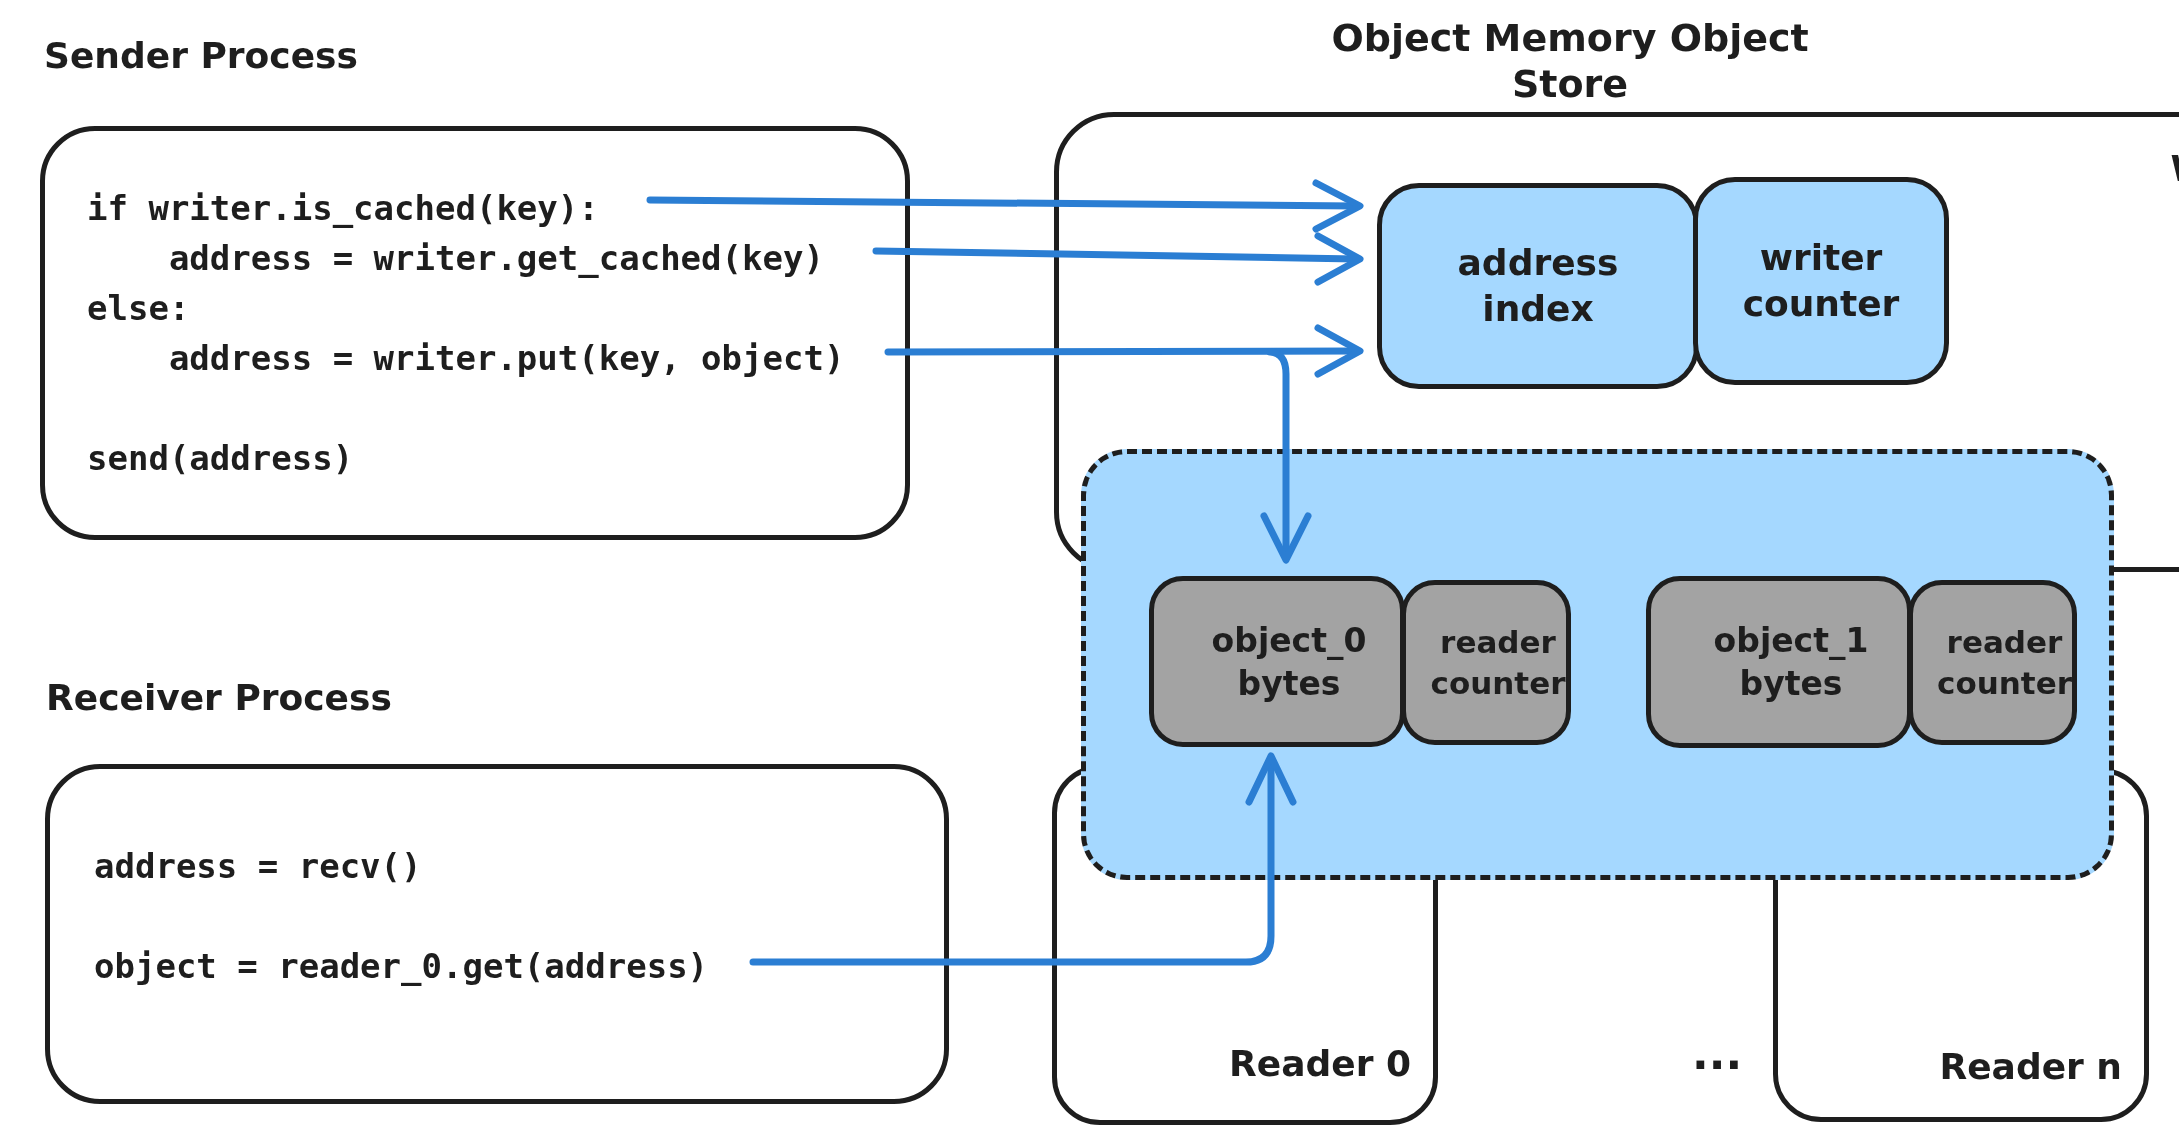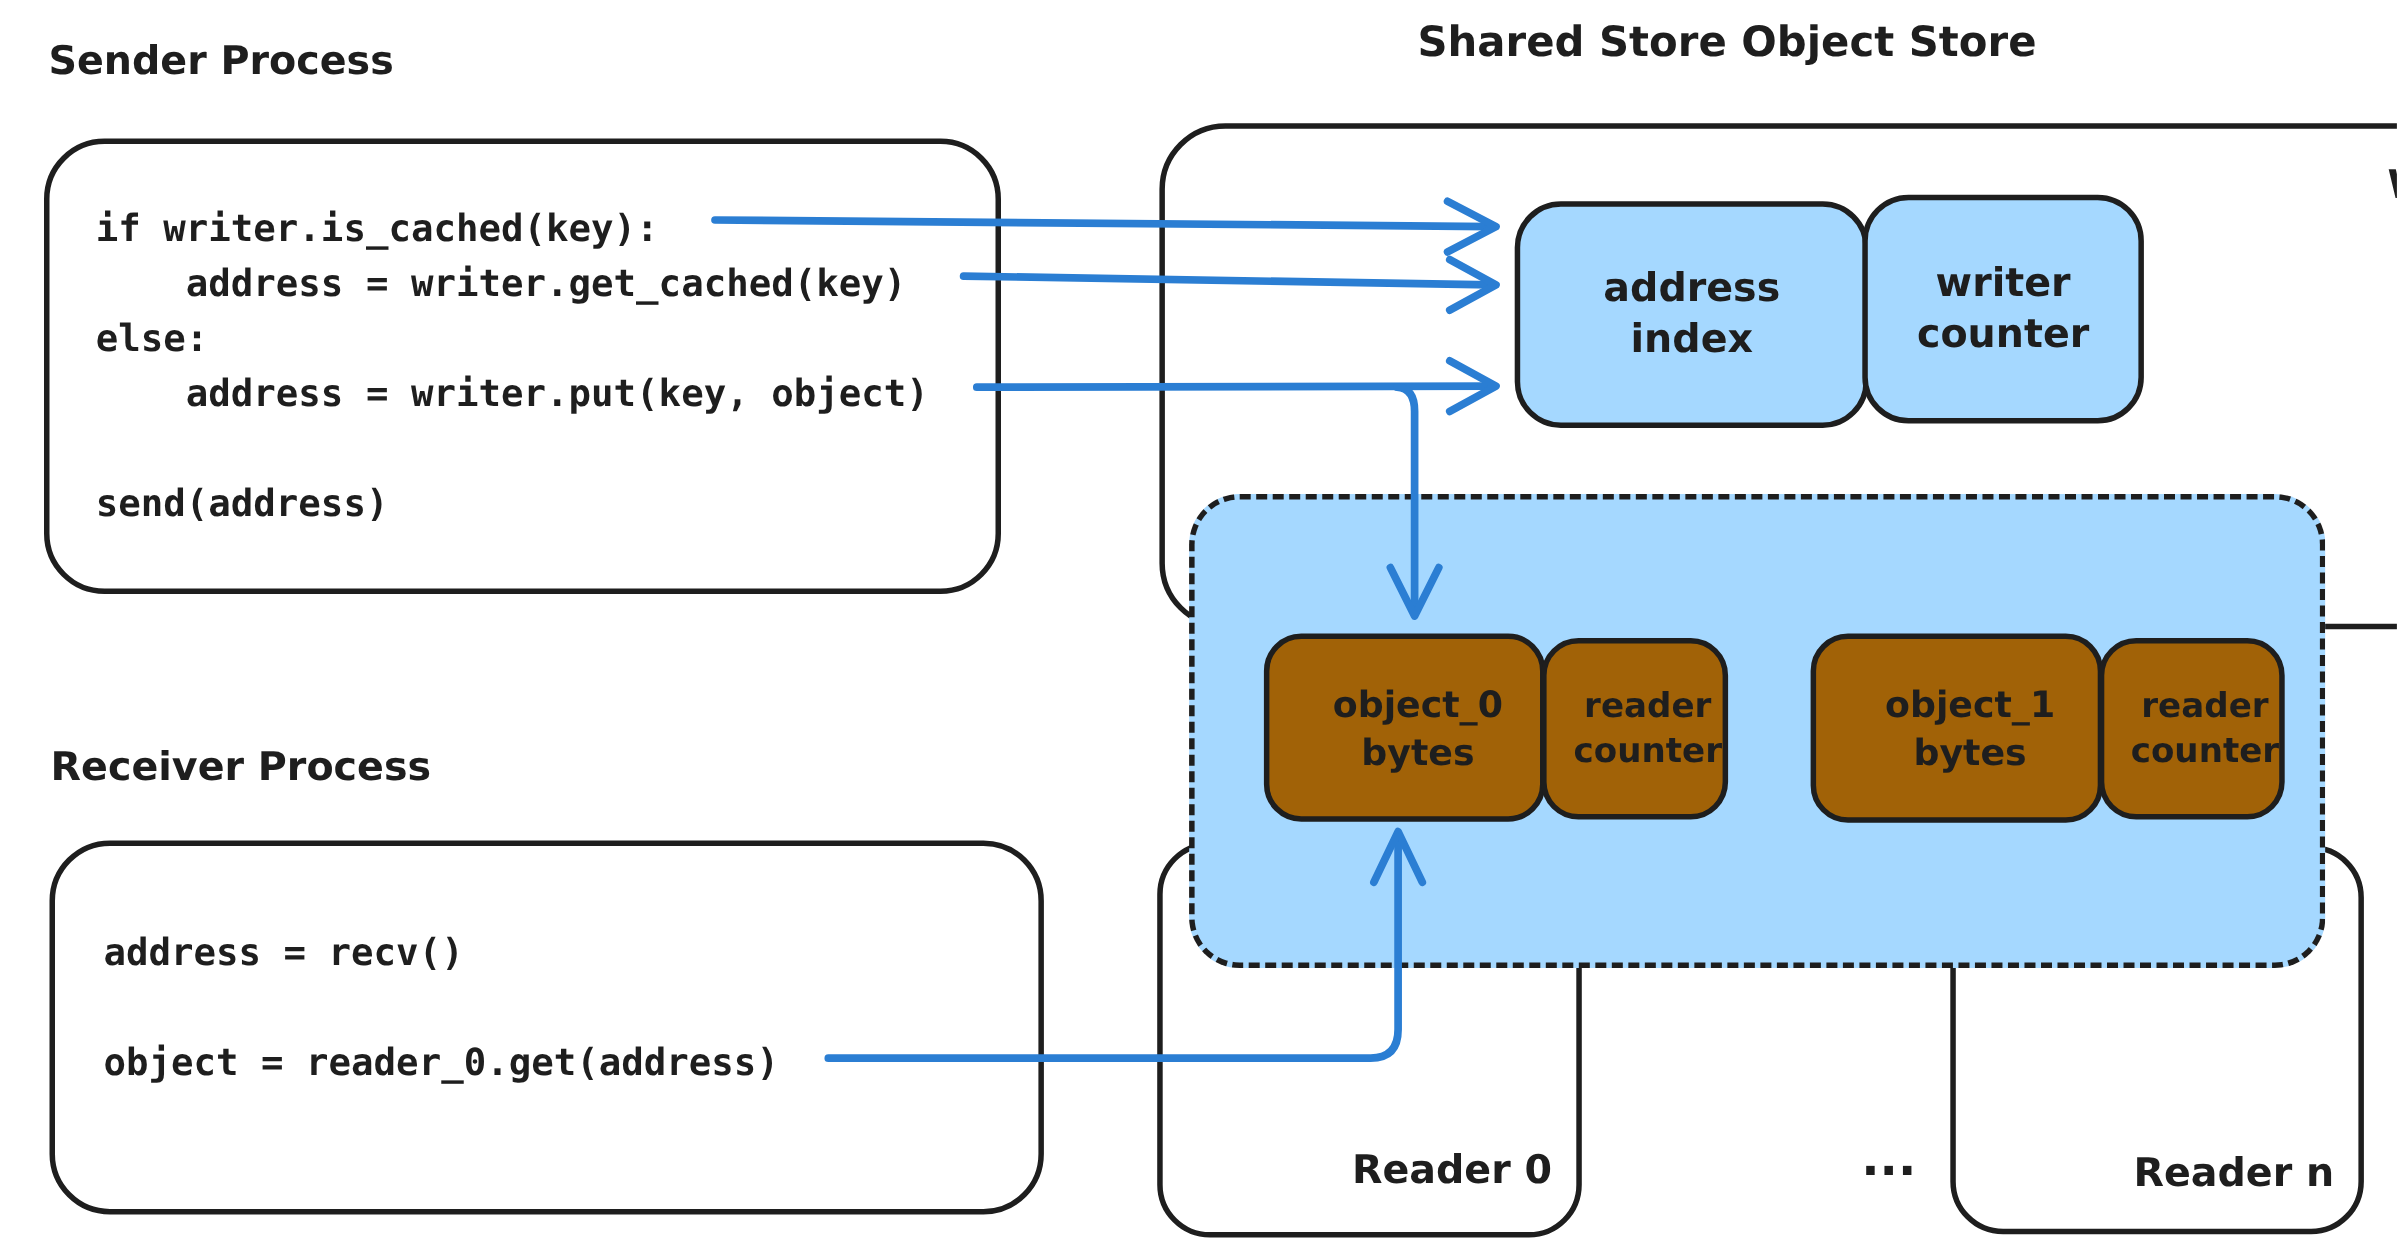--- a/index.html
+++ b/index.html
@@ -24,21 +24,21 @@
     position:absolute;margin:0;color:var(--stroke);
     font:bold 34px/50px "DejaVu Sans Mono",monospace;
   }
   .pill{
     position:absolute;box-sizing:border-box;background:var(--fill-blue);
     border:5px solid var(--stroke);border-radius:42px;
     display:flex;align-items:center;justify-content:center;text-align:center;
     font:bold 36px/46px "DejaVu Sans",sans-serif;white-space:pre-line;
   }
   .cell{
-    position:absolute;box-sizing:border-box;background:#a16207;
+    position:absolute;box-sizing:border-box;background:#a3a3a3;
     border:5px solid var(--stroke);border-radius:34px;
     display:flex;align-items:center;justify-content:center;text-align:center;
     font:bold 33px/43px "DejaVu Sans",sans-serif;white-space:pre-line;padding-left:24px;
   }
   .reader-label{
     position:absolute;right:22px;font:bold 36px/44px "DejaVu Sans",sans-serif;
     white-space:nowrap;
   }
   #writer-box{left:1054px;top:112px;width:1308px;height:460px;border-radius:60px;z-index:1;}
   #writer-label{top:30px;right:58px;position:absolute;font:bold 36px/44px "DejaVu Sans",sans-serif;}
@@ -72,21 +72,21 @@
   #arrow-layer path{
     fill:none;stroke:var(--arrow-blue);stroke-width:7;
     stroke-linecap:round;stroke-linejoin:round;
   }
 </style>
 </head>
 <body>
 
 <div class="canvas">
 
-  <div class="label" id="store-title">Shared Store Object Store</div>
+  <div class="label" id="store-title">Object Memory Object Store</div>
   <div class="label" id="sender-label">Sender Process</div>
   <div class="label" id="receiver-label">Receiver Process</div>
 
   <div class="box" id="sender-box">
     <pre class="code" id="sender-code">if writer.is_cached(key):
     address = writer.get_cached(key)
 else:
     address = writer.put(key, object)
 
 send(address)</pre>

